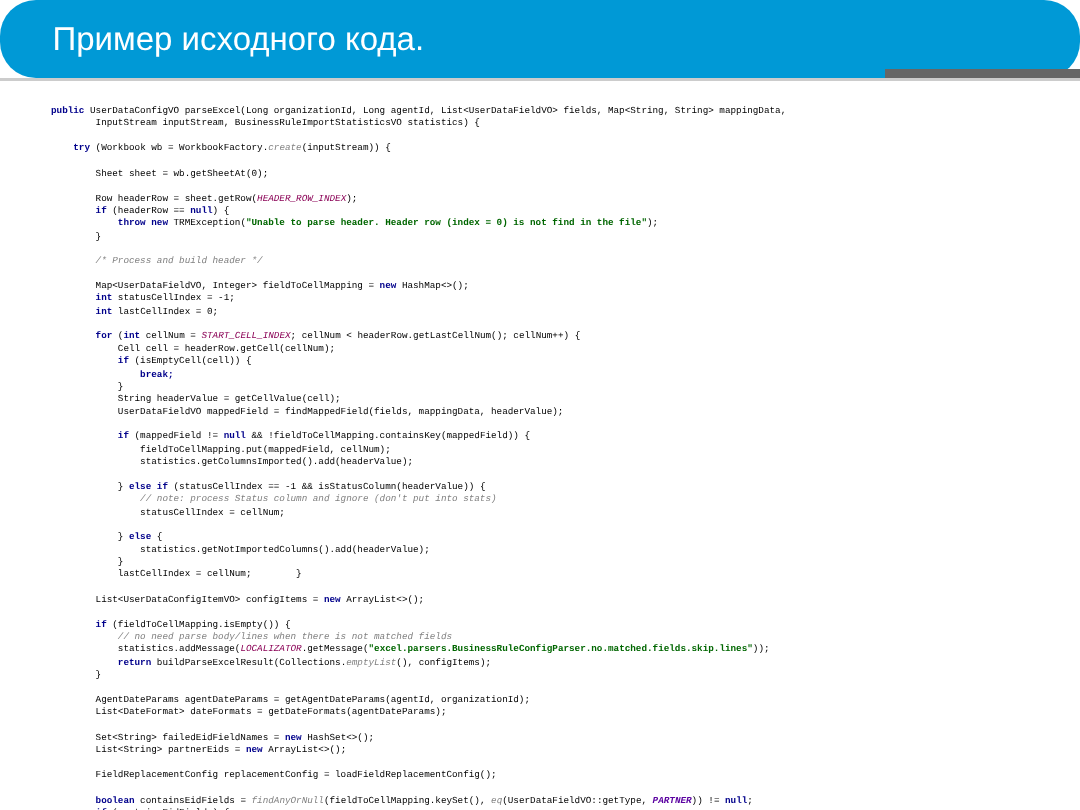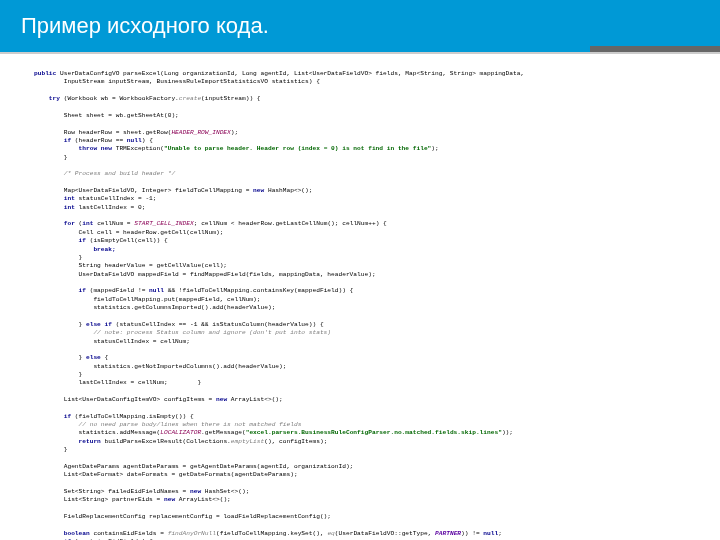--- a/index.html
+++ b/index.html
@@ -1,17 +1,17 @@
 <!DOCTYPE html>
 <html><head>
 <meta charset="utf-8">
 <style>
   * { margin: 0; padding: 0; box-sizing: border-box; }
   body { width: 720px; height: 540px; background: #fff; font-family: Arial, sans-serif; overflow: hidden; }
-  .header { background: #0099d6; height: 52px; display: flex; align-items: center; padding-left: 21px; position: relative; }
+  .header { background: #0099d6; height: 52px; display: flex; align-items: center; padding-left: 35px; position: relative; border-radius: 24px; }
   .title { color: #fff; font-size: 22px; font-weight: 400; }
   .header::after { content: ""; position: absolute; right: 0; bottom: 0; height: 6px; width: 130px; background: #666; }
   .header::before { content: ""; position: absolute; right: 0; bottom: -2px; height: 2px; width: 720px; background: #ccc; }
   .code-block { padding: 18px 34px; font-family: "Courier New", monospace; font-size: 6.2px; line-height: 1.35; white-space: pre; color: #000; }
   .kw   { color: #00008b; font-weight: bold; }
   .str  { color: #006600; font-weight: bold; }
   .cmt  { color: #808080; font-style: italic; }
   .fld  { color: #8a0055; font-style: italic; }
   .enm  { color: #5a00a0; font-weight: bold; font-style: italic; }
 </style>

